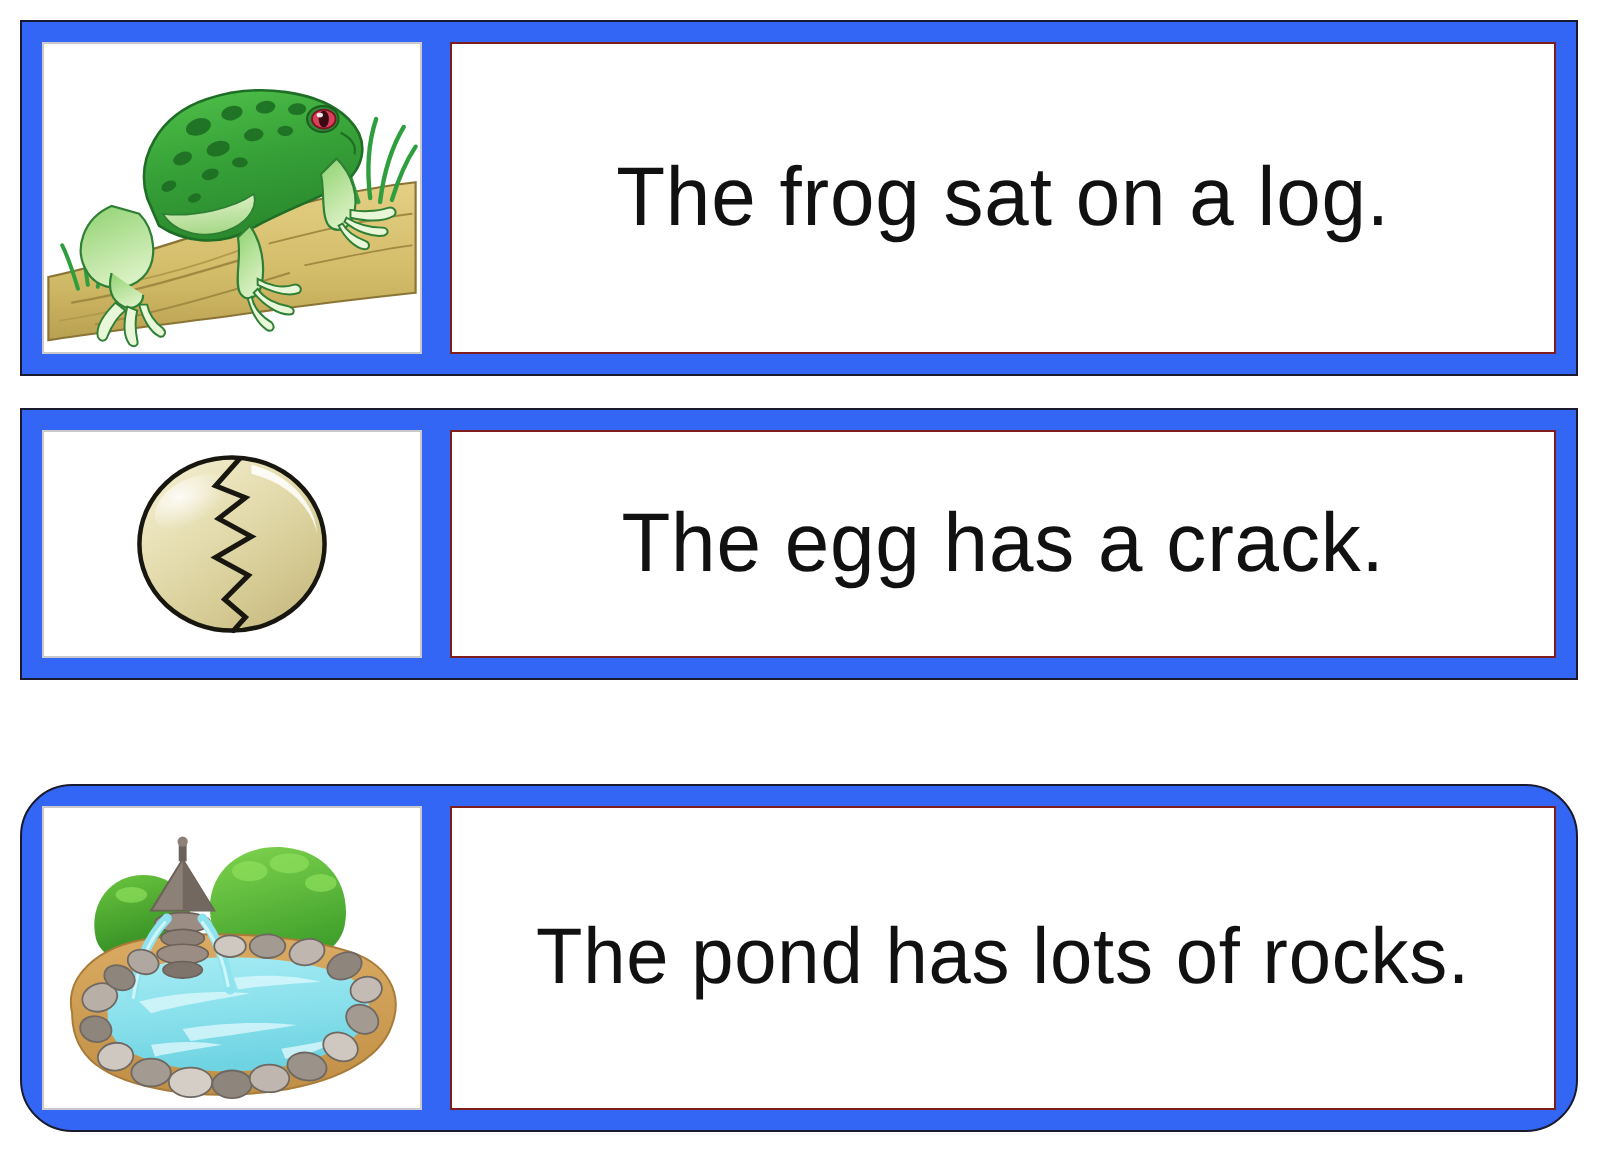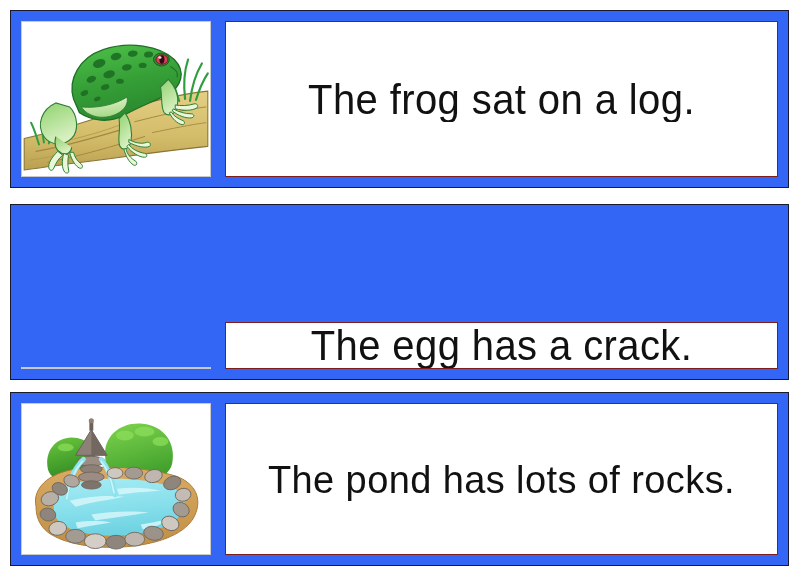--- a/index.html
+++ b/index.html
@@ -27,22 +27,22 @@
     left: 10px;
     width: 779px;
     box-sizing: border-box;
     background: #3366f5;
     border: 1px solid #1a1a2e;
     padding: 10px;
     display: flex;
     align-items: stretch;
   }
   .card-1 { top: 10px;  height: 178px; }
-  .card-2 { top: 204px; height: 176px; align-items: flex-end; }
-  .card-3 { top: 392px; height: 174px; }
+  .card-2 { top: 204px; height: 136px; }
+  .card-3 { top: 392px; height: 174px; border-radius: 26px; }
 
   .pic-cell {
     width: 190px;
     flex: 0 0 190px;
     background: #ffffff;
     border: 1px solid #c9c9c9;
     box-sizing: border-box;
     position: relative;
     overflow: hidden;
   }

